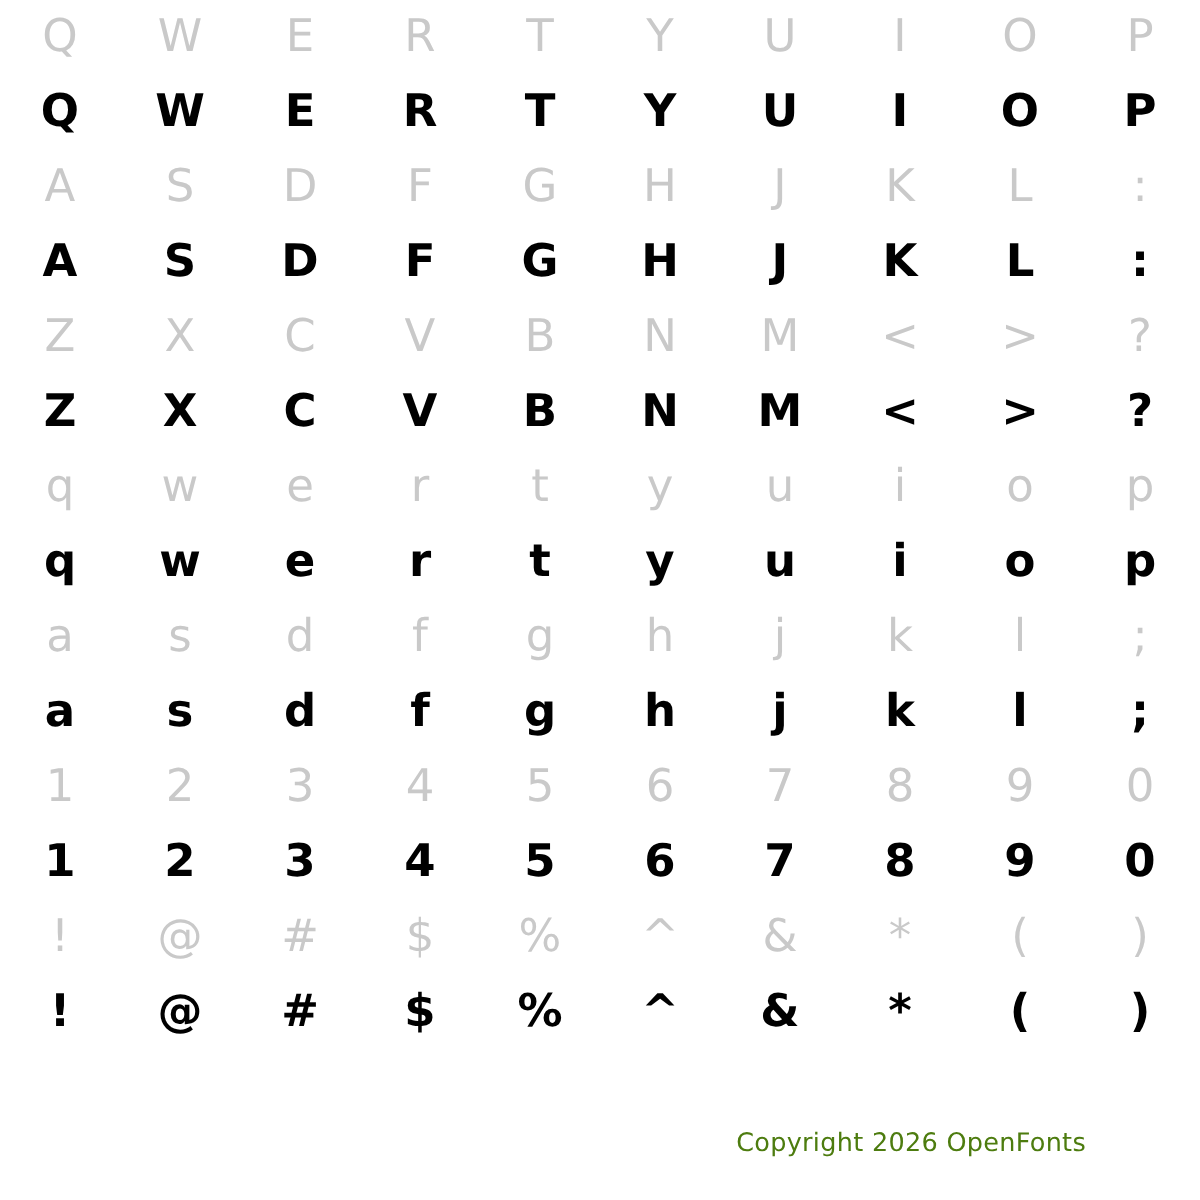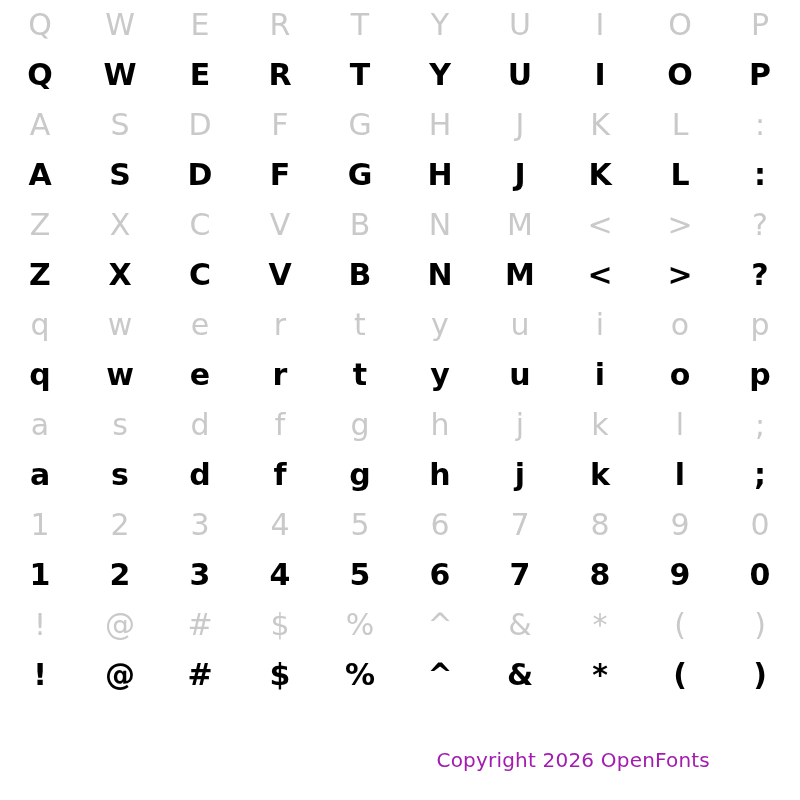--- a/index.html
+++ b/index.html
@@ -44,24 +44,24 @@
     font-weight: normal;
     font-size: 30px;
   }
   .row-bold .glyph-cell {
     color: #000000;
     font-weight: bold;
     font-size: 30px;
   }
   .copyright {
     position: absolute;
-    right: 90px;
+    right: 76px;
     bottom: 28px;
-    color: #a21caf;
-    font-size: 20px;
+    color: #4d7c0f;
+    font-size: 17px;
     font-family: "DejaVu Sans", sans-serif;
     letter-spacing: 0.2px;
     white-space: nowrap;
   }
 </style>
 </head>
 <body>
 
 <div class="specimen-sheet">
 

